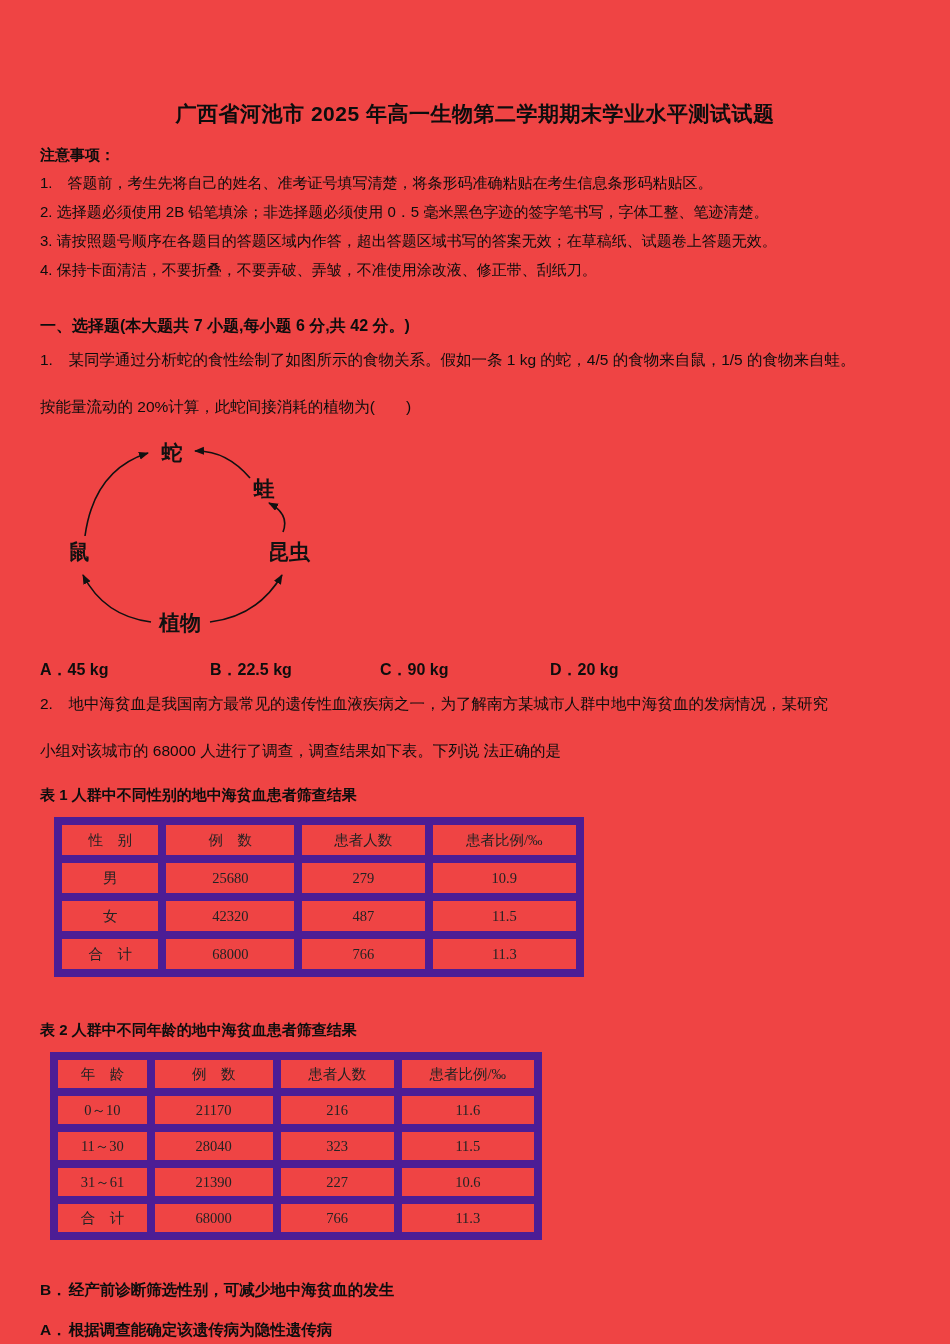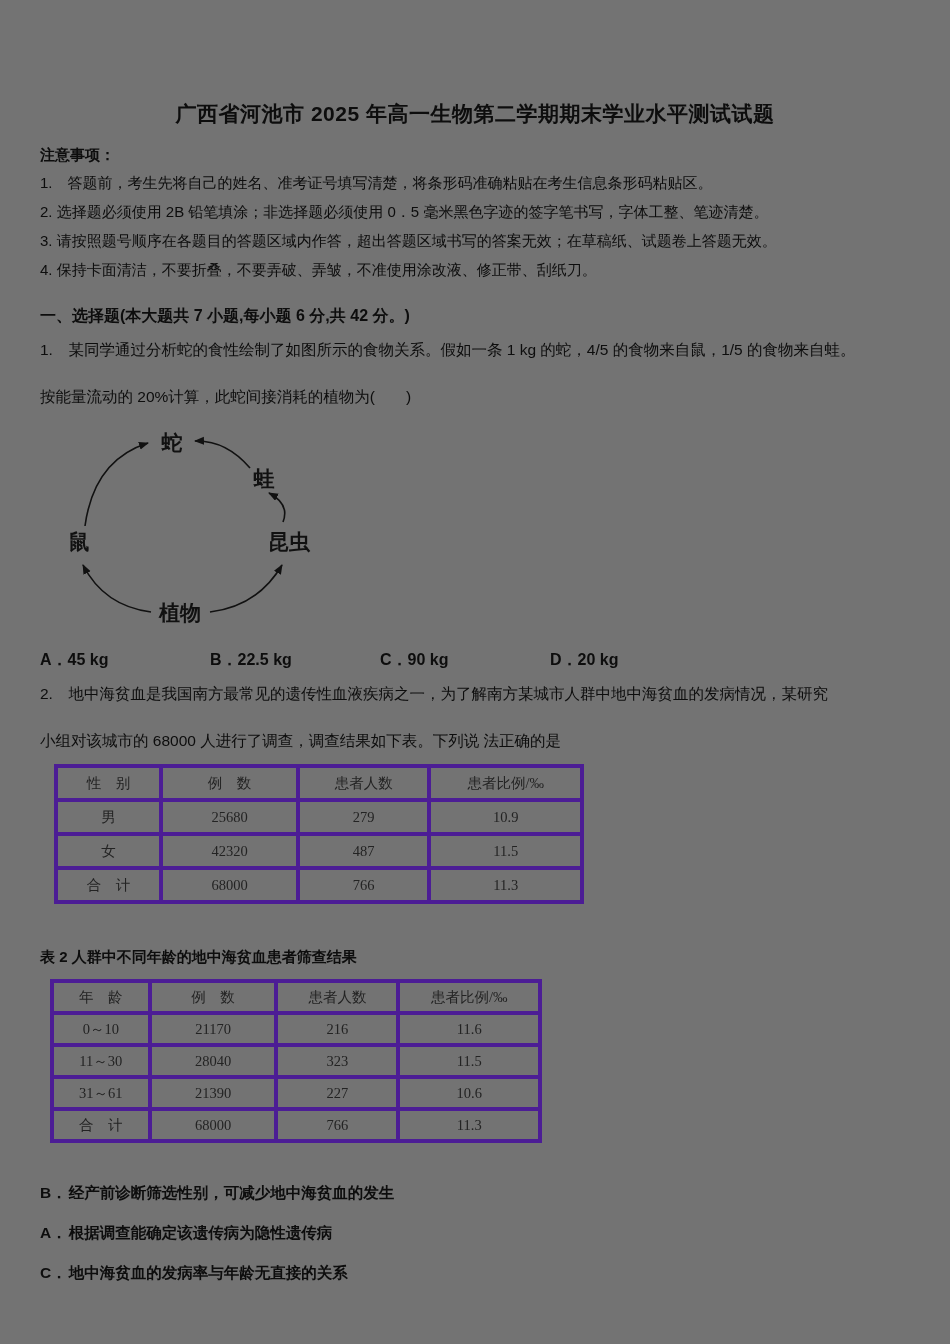--- a/index.html
+++ b/index.html
@@ -1,46 +1,46 @@
 <!DOCTYPE html>
 <html><head>
 <meta charset="utf-8">
 <style>
   html,body{margin:0;padding:0;background:#ffffff;}
   .page{
     width:950px;height:1344px;box-sizing:border-box;
-    padding:100px 40px 0 40px;background:#737373;color:#0d0d0d;
+    padding:100px 40px 0 40px;background:#ef4444;color:#0d0d0d;
     font-family:"Liberation Sans","DejaVu Sans",sans-serif;
     overflow:hidden;
   }
   .title{
     font-size:21px;font-weight:700;text-align:center;
     margin:0 0 14px 0;letter-spacing:.5px;
   }
   .notice-heading{font-size:15px;font-weight:700;line-height:26px;}
   .notice-item{font-size:15px;line-height:29px;}
-  .section-heading{font-size:16px;font-weight:700;margin-top:22px;}
+  .section-heading{font-size:16px;font-weight:700;margin-top:32px;}
   .q-line{font-size:15.5px;margin-top:13px;}
   .q-line.second{margin-top:26px;}
   .diagram{display:block;margin:8px 0 0 12px;}
   .diagram text{
     font-size:21px;font-weight:600;fill:#111;
     font-family:"Liberation Sans","DejaVu Sans",sans-serif;
   }
   .diagram path.edge{stroke:#111;stroke-width:1.6;fill:none;}
   .options-row{display:flex;margin-top:2px;font-size:16px;font-weight:700;}
   .options-row .opt{width:170px;}
   .options-row .opt:last-child{width:auto;}
   .table-caption{font-size:15px;font-weight:700;margin-top:24px;}
   .table-caption.t2cap{margin-top:44px;}
   table.t{border-collapse:collapse;margin:12px 0 0 14px;}
   table.t1{width:530px;}
   table.t2{width:492px;margin-left:10px;}
   .t td{
-    border:4px solid #4c1d95;text-align:center;padding:0 6px;
+    border:8px solid #4c1d95;text-align:center;padding:0 6px;
     font-family:"Liberation Serif","DejaVu Serif",serif;
     font-size:14.5px;color:#232323;
   }
   .t1 td{height:30px;}
   .t2 td{height:28px;}
   .q2-options{margin-top:30px;}
   .q2-opt{font-size:15.5px;font-weight:700;line-height:40px;}
   .q2-opt .opt-key{margin-right:2px;}
 </style>
 </head>
@@ -87,20 +87,21 @@
       <span class="opt"><span class="opt-key">B．</span><span>22.5 kg</span></span>
       <span class="opt"><span class="opt-key">C．</span><span>90 kg</span></span>
       <span class="opt"><span class="opt-key">D．</span><span>20 kg</span></span>
     </div>
   </div>
 
   <div>
     <div class="q-line">2.　地中海贫血是我国南方最常见的遗传性血液疾病之一，为了解南方某城市人群中地中海贫血的发病情况，某研究</div>
     <div class="q-line second">小组对该城市的 68000 人进行了调查，调查结果如下表。下列说 法正确的是</div>
 
+    <div class="table-caption">表 1 人群中不同性别的地中海贫血患者筛查结果</div>
     <table class="t t1">
       <colgroup>
           <col style="width:20%">
           <col style="width:26%">
           <col style="width:25%">
           <col style="width:29%">
         </colgroup>
       <tbody>
         <tr>
           <td>性　别</td>

